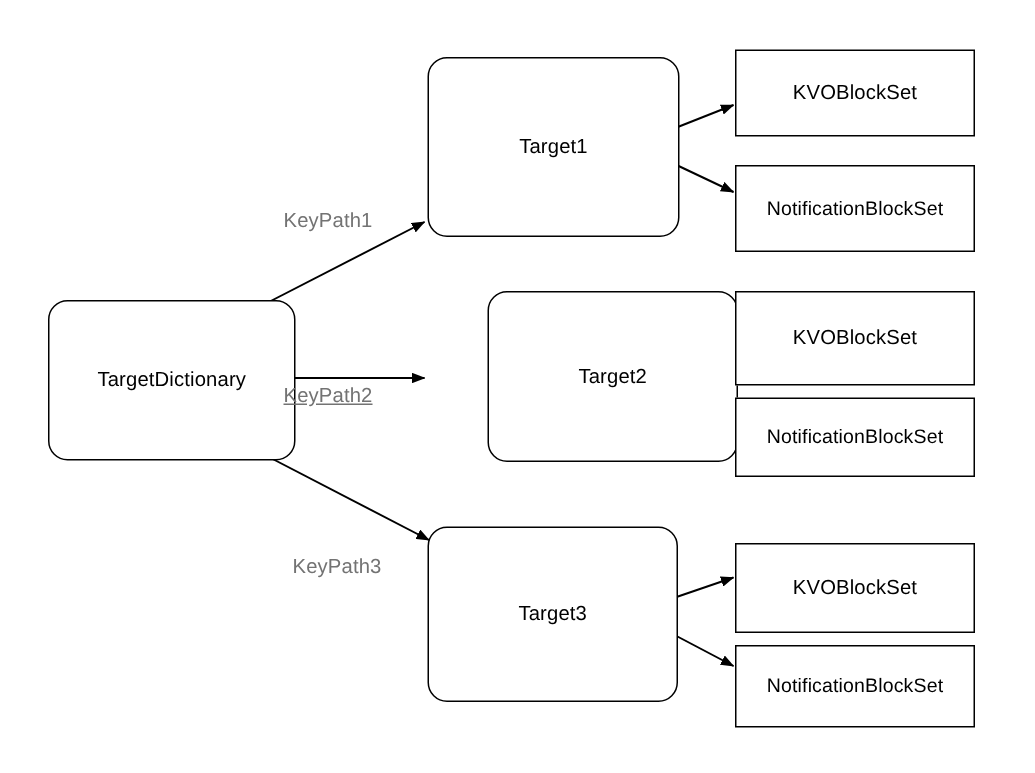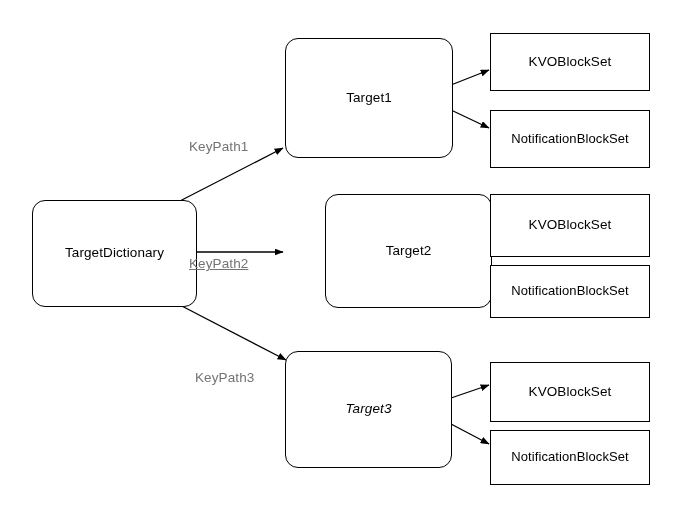--- a/index.html
+++ b/index.html
@@ -108,21 +108,21 @@
   <div class="node node-rounded" style="left:285px; top:194px; width:167px; height:114px;margin-left:40px;">
     <span class="node-label">Target2</span>
   </div>
   <div class="node" style="left:490px; top:194px; width:160px; height:63px;">
     <span class="node-label">KVOBlockSet</span>
   </div>
   <div class="node" style="left:490px; top:265px; width:160px; height:53px;">
     <span class="node-label small">NotificationBlockSet</span>
   </div>
 
-  <div class="node node-rounded" style="left:285px; top:351px; width:167px; height:117px;font-style:italic;">
+  <div class="node node-rounded" style="left:285px; top:351px; width:167px; height:117px;">
     <span class="node-label">Target3</span>
   </div>
   <div class="node" style="left:490px; top:362px; width:160px; height:60px;">
     <span class="node-label">KVOBlockSet</span>
   </div>
   <div class="node" style="left:490px; top:430px; width:160px; height:55px;">
     <span class="node-label small">NotificationBlockSet</span>
   </div>
 
 </div>

